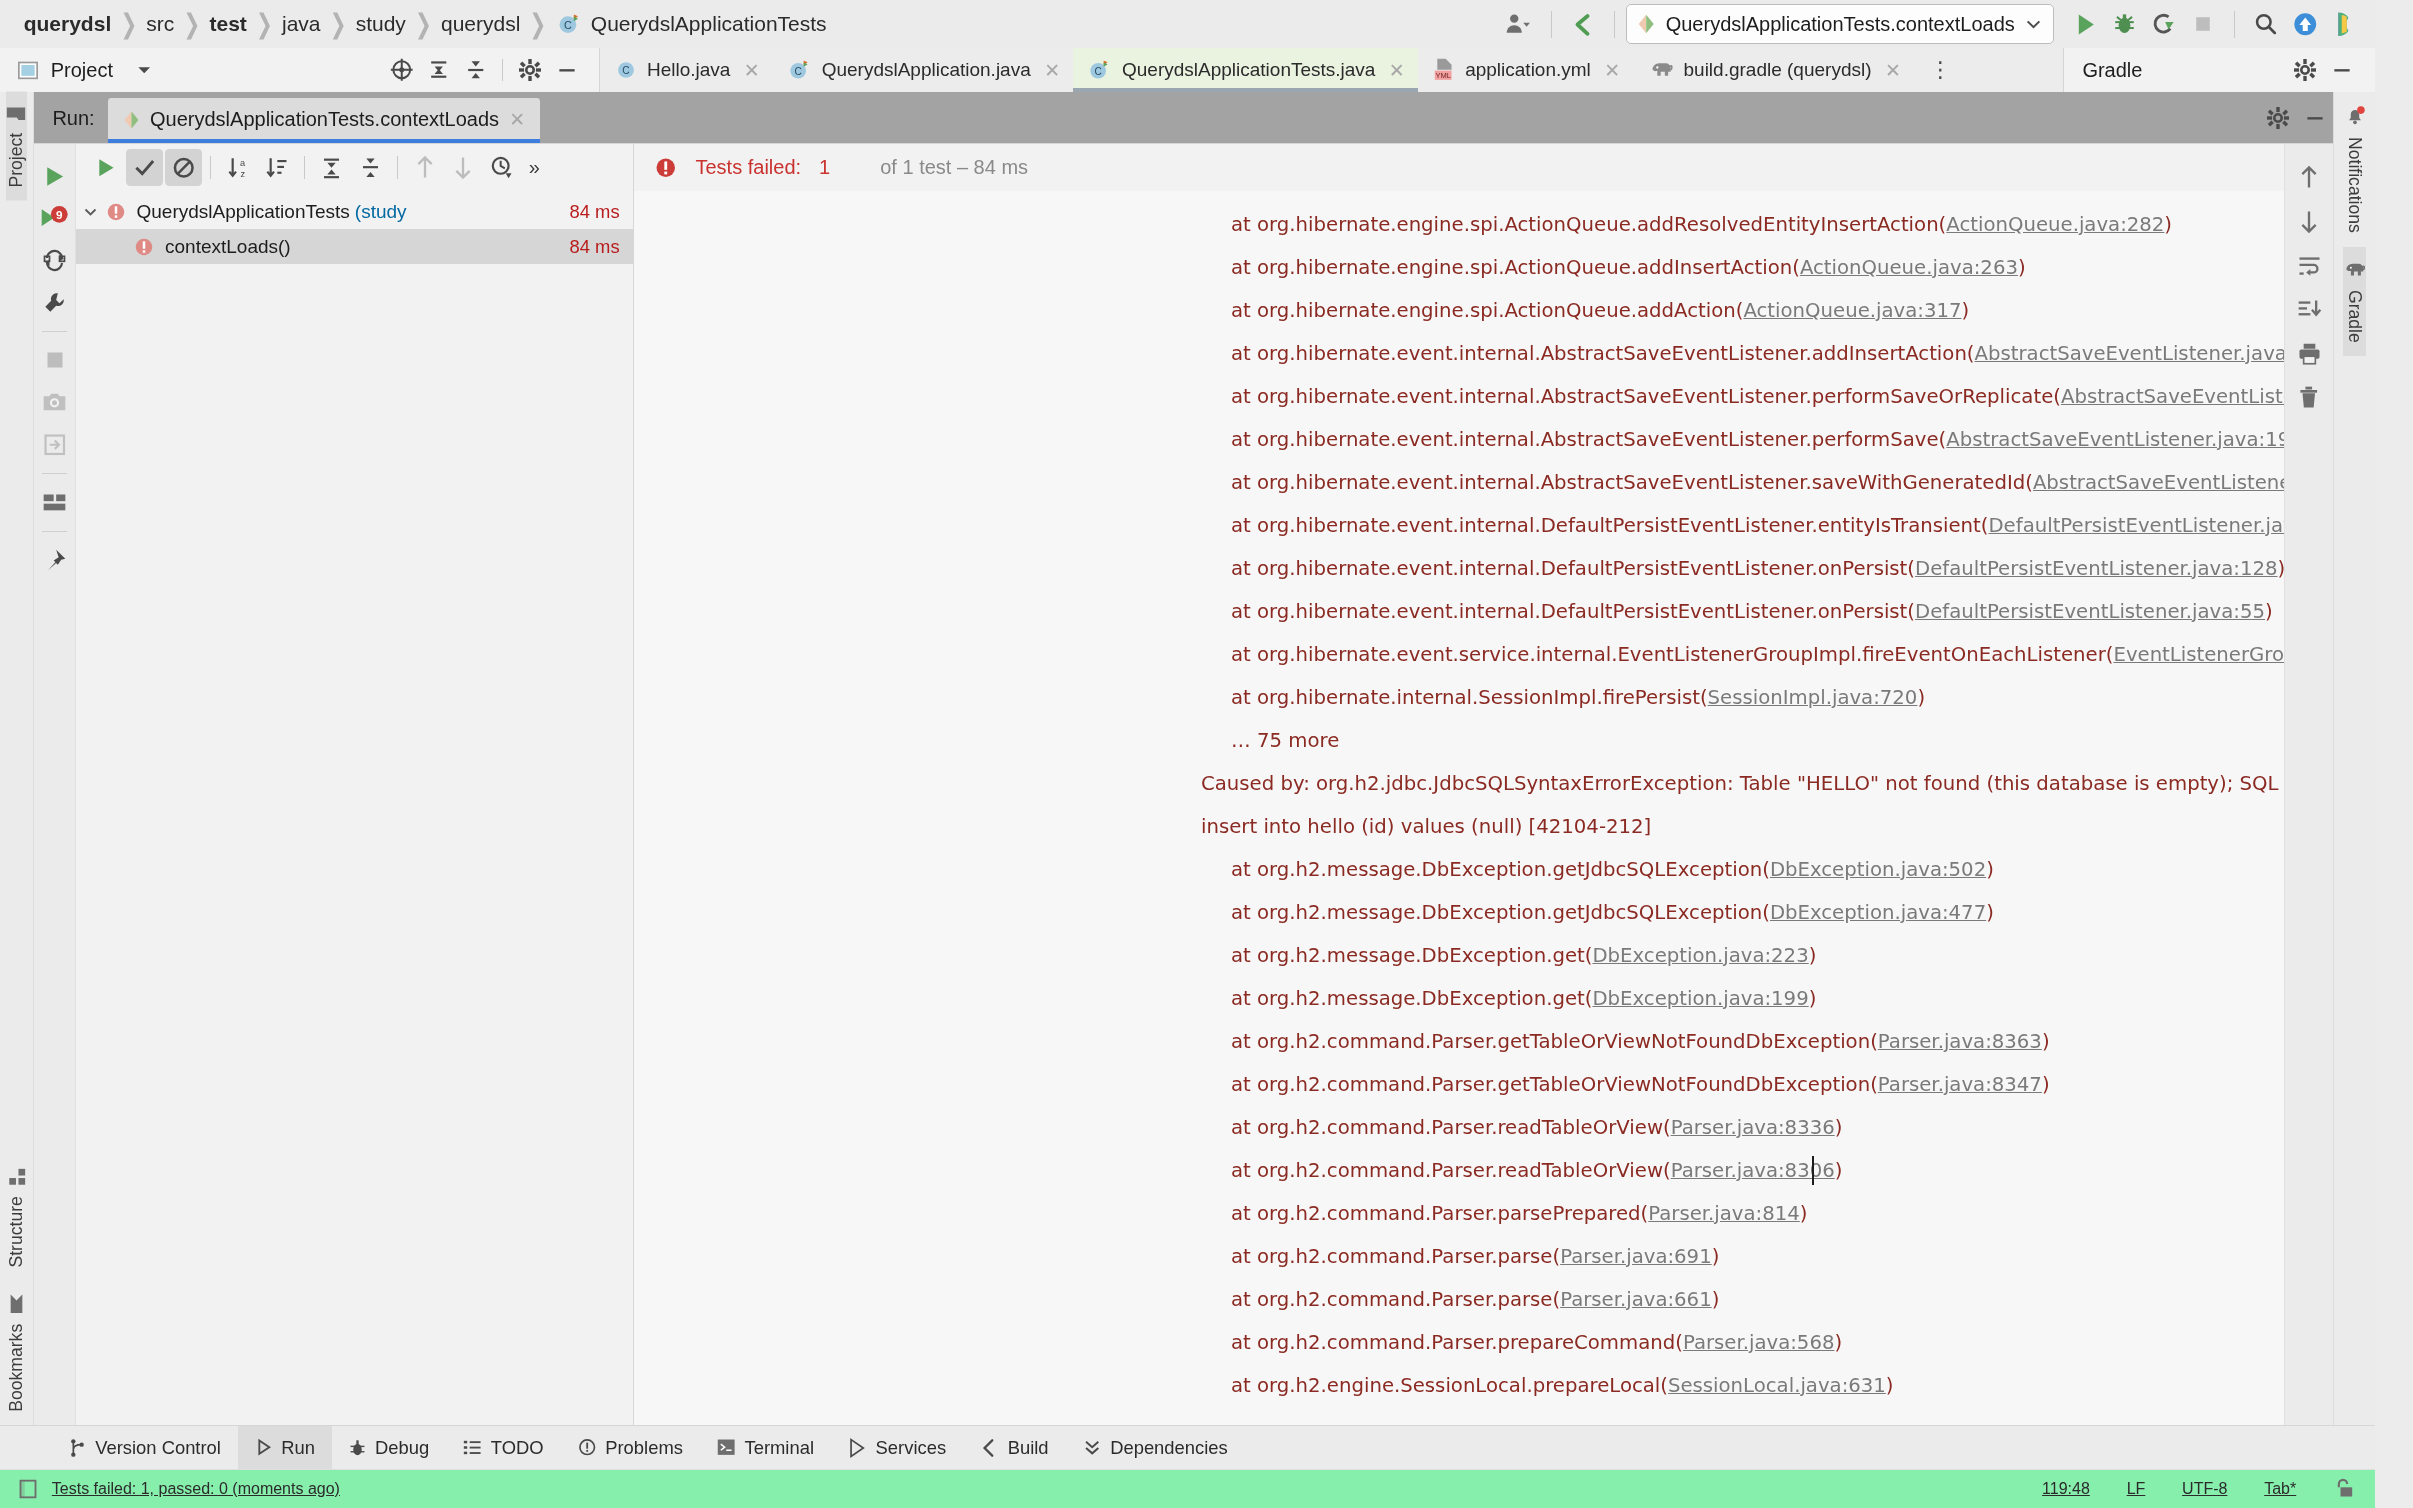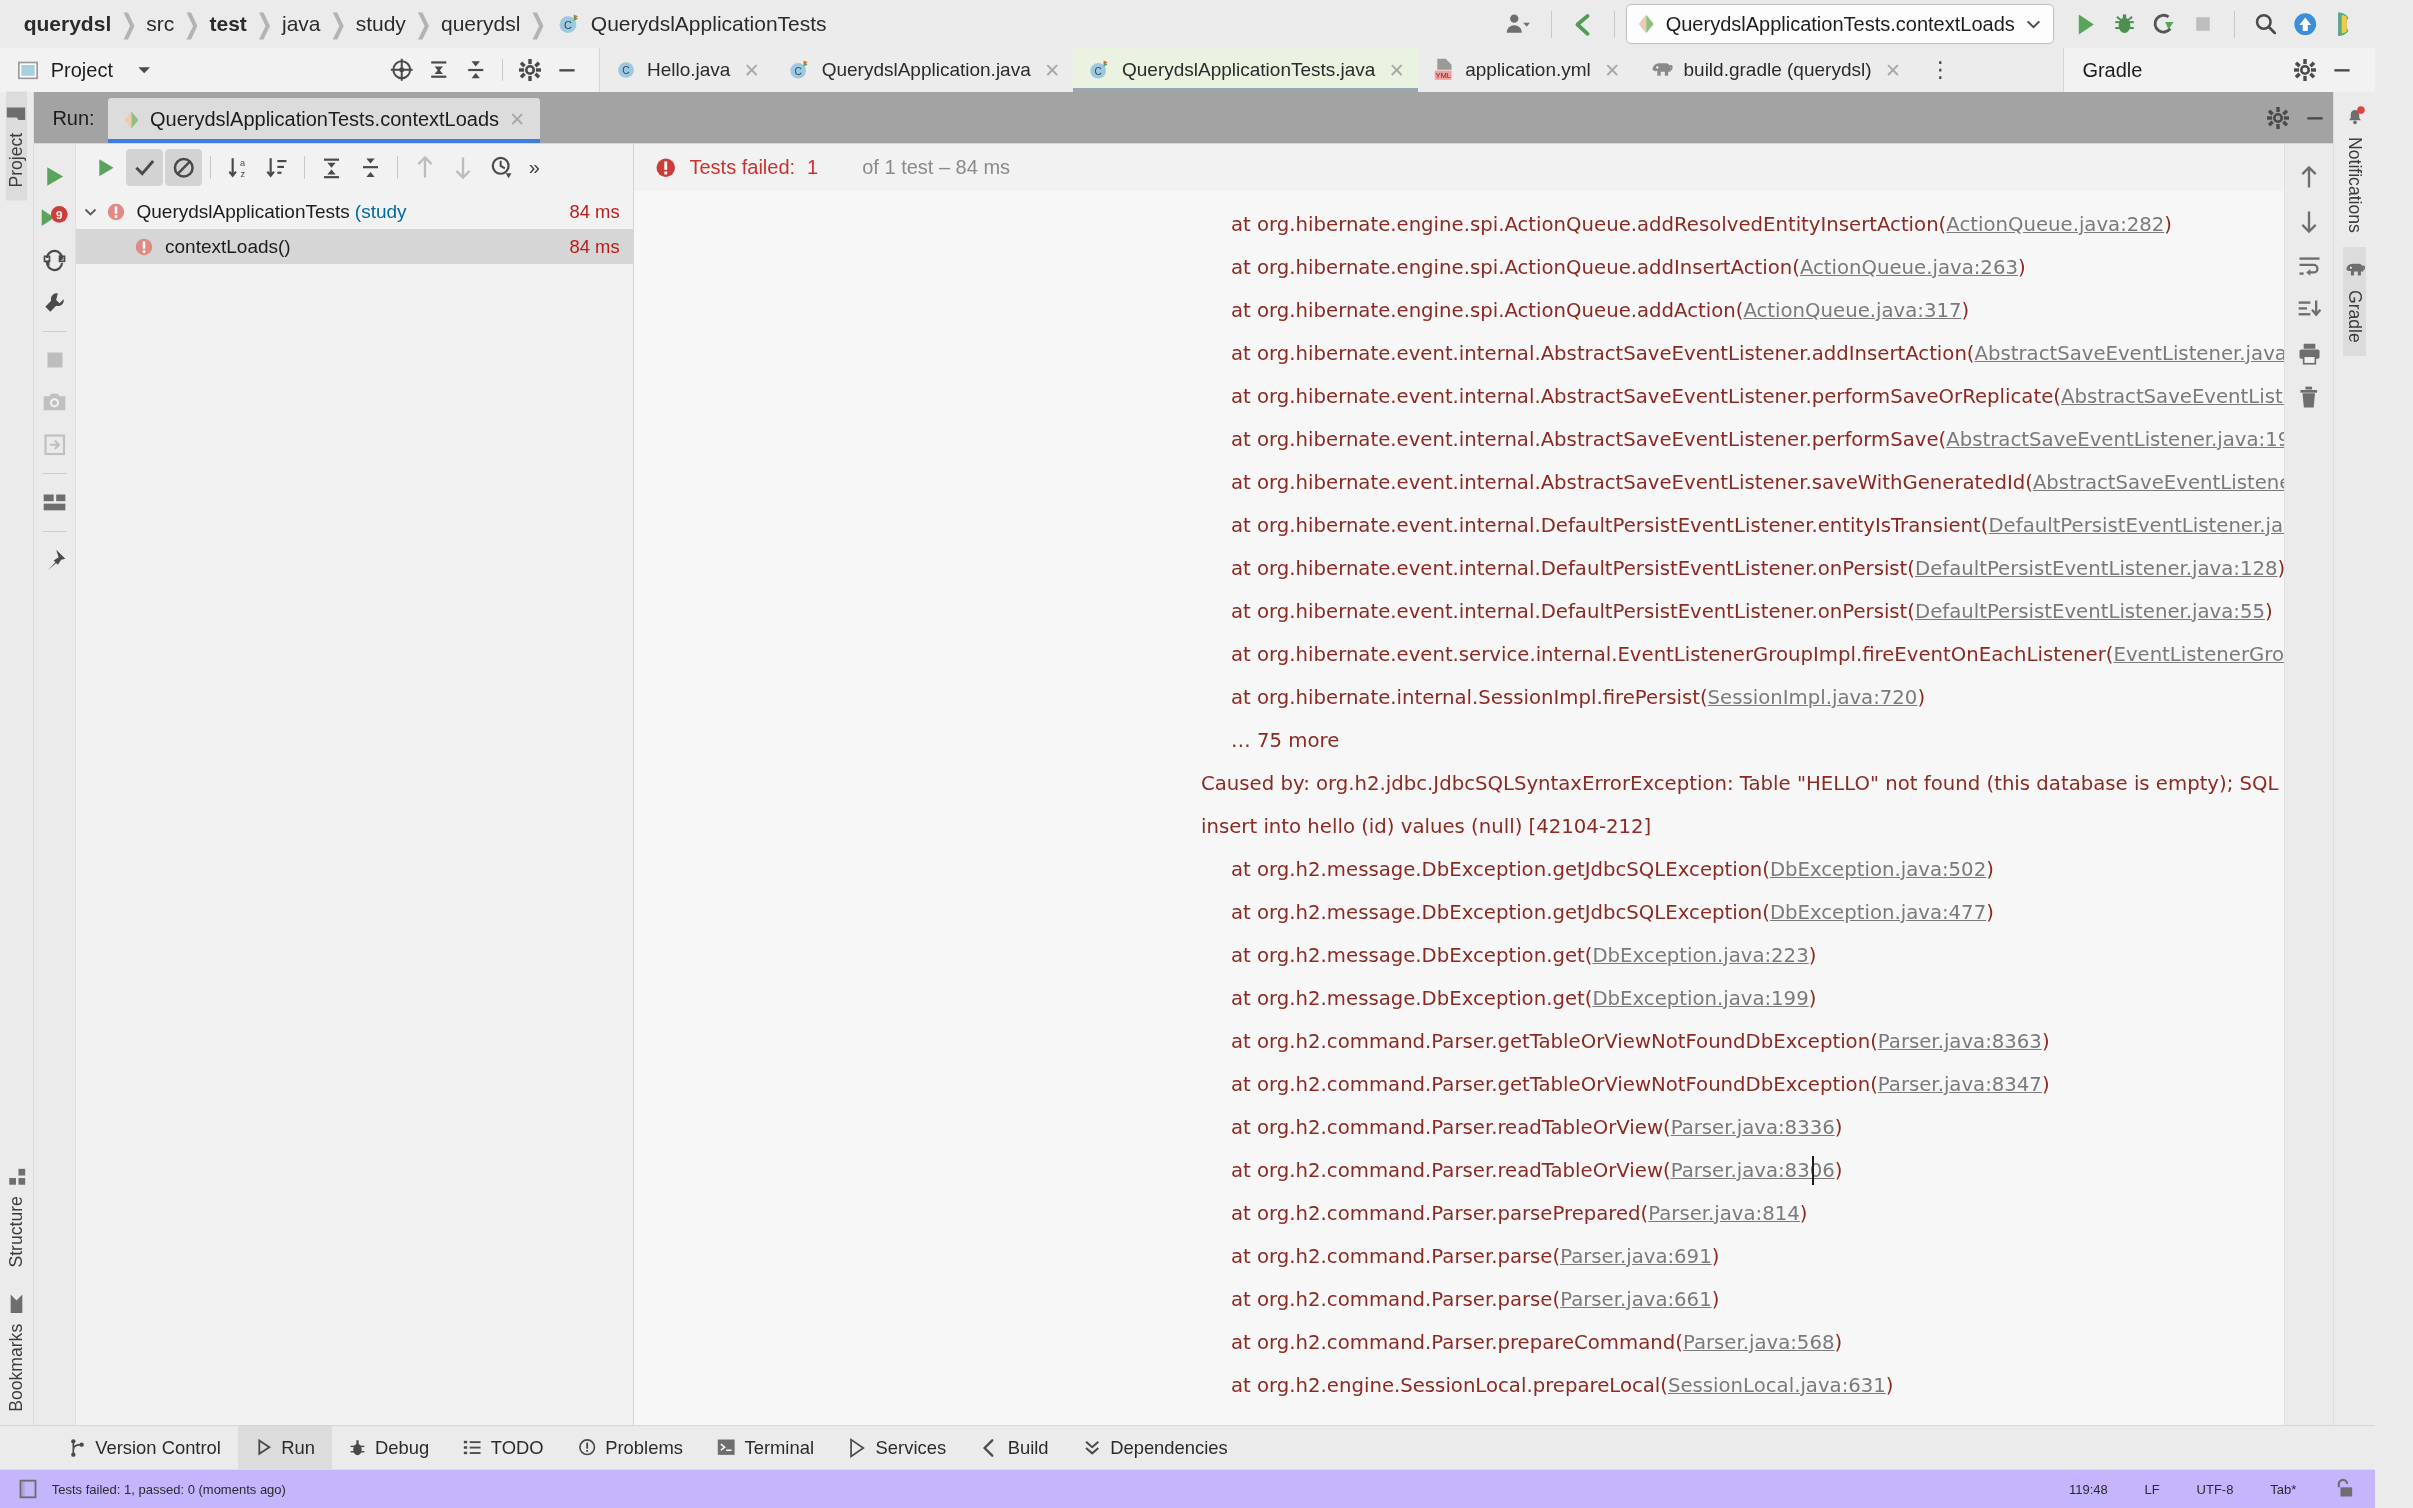--- a/index.html
+++ b/index.html
@@ -118,21 +118,21 @@
   .trow { display: flex; align-items: center; height: 35px; padding-right: 13.4px; font-size: 19px; color: #1d1d1d; }
   .trow.sel { background: #d6d6d6; }
   .tw { width: 28.5px; display: flex; align-items: center; justify-content: center; color: #5a5a5a; font-size: 15px; }
   .tname { white-space: nowrap; overflow: hidden; }
   .tsub { color: #0369a1; margin-left: 5px; }
   .ttime { margin-left: auto; color: #b91c1c; font-size: 18.4px; white-space: nowrap; }
 
   
   .console { flex: 1; display: flex; flex-direction: column; min-width: 0; background: #f7f7f7; }
   .status-line {
-    height: 47px; display: flex; align-items: center; gap: 12px; padding-left: 20px;
+    height: 47px; display: flex; align-items: center; gap: 18px; padding-left: 20px;
     font-size: 20px; background: #f2f2f2; flex: 0 0 47px;
   }
   .st-fail { color: #c9322e; }
   .st-gray { color: #8a8a8a; margin-left: 32px; }
   .st-num { color: #c9322e; font-weight: 500; }
 
   .trace {
     flex: 1; overflow: hidden; background: #f7f7f7; padding: 11.7px 0 0 0;
     font-family: "DejaVu Sans", sans-serif; position: relative;
   }
@@ -161,23 +161,24 @@
   
   .bottombar {
     height: 44px; background: #ebebeb; display: flex; align-items: stretch;
     border-top: 0.8px solid #d6d6d6; flex: 0 0 44px; padding-left: 52px;
   }
   .bwin { display: flex; align-items: center; gap: 9.2px; padding: 0 17px; font-size: 18.4px; color: #2b2b2b; white-space: nowrap; }
   .bwin.sel { background: #dcdcdc; }
 
   
   .statusbar {
-    height: 39px; background: #c4b5fd; display: flex; align-items: center;
-    padding: 0 22px 0 18.4px; font-size: 13px; color: #2b2b2b; flex: 0 0 39px;
+    height: 39px; background: #86efac; display: flex; align-items: center;
+    padding: 0 22px 0 18.4px; font-size: 16px; color: #2b2b2b; flex: 0 0 39px;
     border-top: 0.8px solid #dedede;
+    text-decoration: underline;
   }
   .sb-msg { margin-left: 13.4px; }
   .statusbar .spacer { flex: 1; }
   .sb-item { padding: 0 18.4px; white-space: nowrap; }
 
   svg { display: block; }
 </style>
 </head>
 <body>
 

